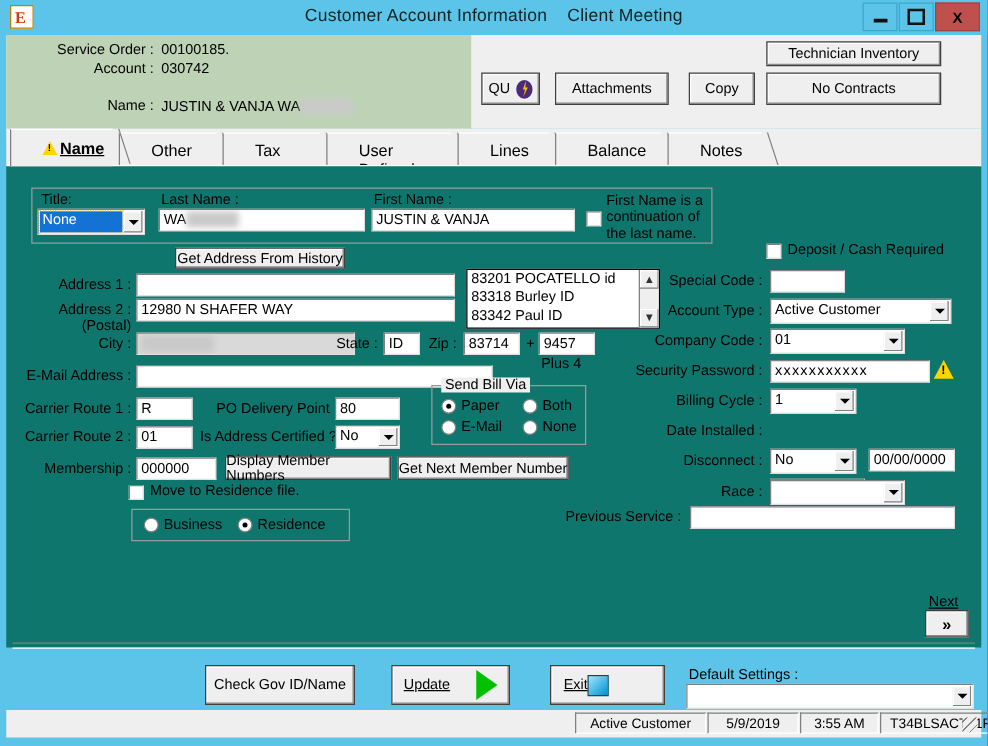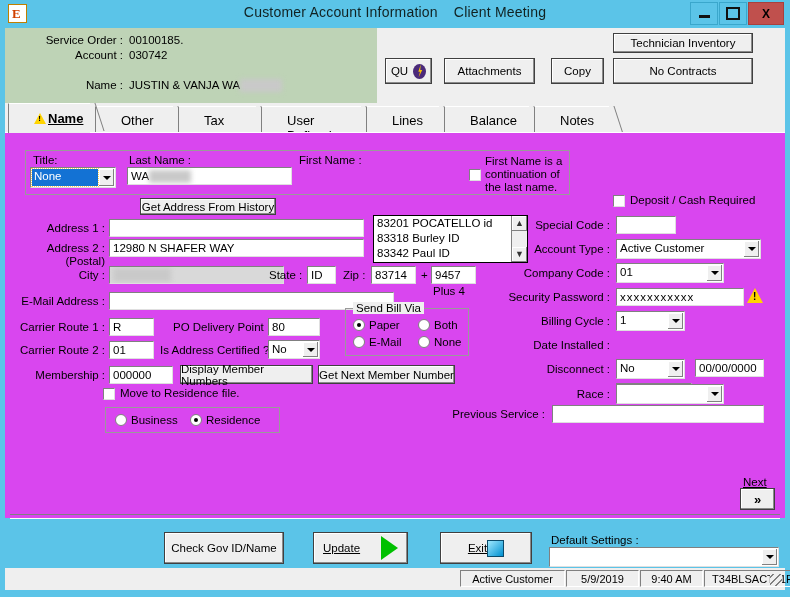--- a/index.html
+++ b/index.html
@@ -62,21 +62,21 @@
   .tab u{text-decoration:underline;}
   .warn-tri{display:inline-block;width:12px;height:11px;position:relative;
     vertical-align:-1px;margin-right:2px;}
   .warn-tri::before{content:"";position:absolute;left:0;top:0;width:0;height:0;
     border-left:6px solid transparent;border-right:6px solid transparent;
     border-bottom:11px solid #ffd400;}
   .warn-tri::after{content:"!";position:absolute;left:4.3px;top:1px;font-size:8px;
     font-weight:bold;color:#000;line-height:10px;}
 
   
-  .client{position:absolute;left:5px;top:132px;width:780px;height:386px;background:#d946ef;
+  .client{position:absolute;left:5px;top:132px;width:780px;height:386px;background:#0f766e;
     border-top:1px solid #ffffff;box-sizing:border-box;}
   .sunken{position:absolute;left:5px;top:381px;width:770px;height:3px;
     border-top:1px solid #808080;border-bottom:1px solid #ffffff;}
 
   .grp{position:absolute;border:1px solid #9a9a9a;box-sizing:border-box;}
 
   .lbl{position:absolute;font-size:11.5px;color:#000;white-space:nowrap;}
   .lbl.r{text-align:right;}
 
   .fld{position:absolute;background:#ffffff;box-sizing:border-box;
@@ -225,20 +225,21 @@
           <i></i>
         </div>
     </div>
 
     <div class="lbl" style="left:124px;top:21px;">Last Name :</div>
     <div class="fld" style="left:122px;top:34px;width:165px;height:18px;">
       <span>WA</span><span class="redact" style="width:42px;"></span>
     </div>
 
     <div class="lbl" style="left:294px;top:21px;">First Name :</div>
+    <div class="fld" style="left:292px;top:34px;width:163px;height:18px;">JUSTIN &amp; VANJA</div>
 
     <div class="chk" style="left:464px;top:36px;"></div>
     <div class="lbl" style="left:480px;top:22px;">First Name is a</div>
     <div class="lbl" style="left:480px;top:35px;">continuation of</div>
     <div class="lbl" style="left:480px;top:48px;">the last name.</div>
 
     <div class="chk" style="left:608px;top:62px;"></div>
     <div class="lbl" style="left:625px;top:61px;">Deposit / Cash Required</div>
 
     <div class="btn" style="left:98px;top:65px;width:136px;height:17px;margin-left:37px;">Get Address From History</div>
@@ -379,34 +380,34 @@
     <div class="sunken"></div>
   </div>
 
   <div class="btn" style="left:164px;top:532px;width:120px;height:32px;">Check Gov ID/Name</div>
 
   <div class="btn" style="left:313px;top:532px;width:95px;height:32px;justify-content:space-between;padding:0 9px;">
     <u>Update</u>
     <span class="tri-green"></span>
   </div>
 
-  <div class="btn" style="left:440px;top:532px;width:92px;height:32px;justify-content:center;padding:0 10px;">
+  <div class="btn" style="left:440px;top:532px;width:92px;height:32px;justify-content:flex-start;padding:0 10px;">
     <u>Exit</u>
     <span class="blue-sq"></span>
   </div>
 
   <div class="lbl" style="position:absolute;left:551px;top:534px;">Default Settings :</div>
   <div class="combo" style="left:549px;top:547px;width:230px;height:20px;">
     <span></span>
     <div class="arrow">
         <i></i>
       </div>
   </div>
 
   <div class="statusbar">
     <div class="sb-cell" style="left:455px;width:105px;">Active Customer</div>
     <div class="sb-cell" style="left:561px;width:73px;">5/9/2019</div>
-    <div class="sb-cell" style="left:635px;width:63px;">9:40 AM</div>
+    <div class="sb-cell" style="left:635px;width:63px;">3:55 AM</div>
     <div class="sb-cell" style="left:699px;width:103px;">T34BLSACT01F1</div>
     <div class="grip"></div>
   </div>
 
 </div>
 
 </body></html>

